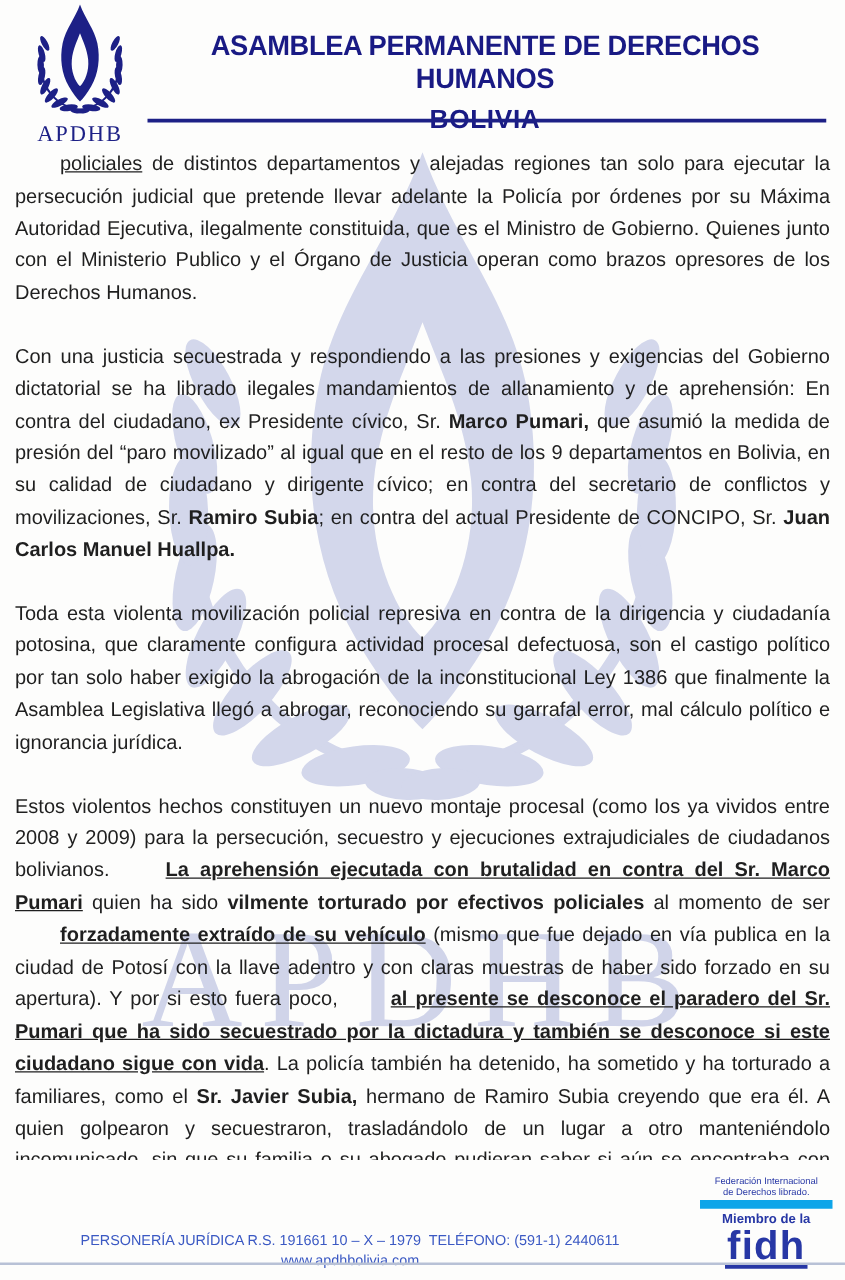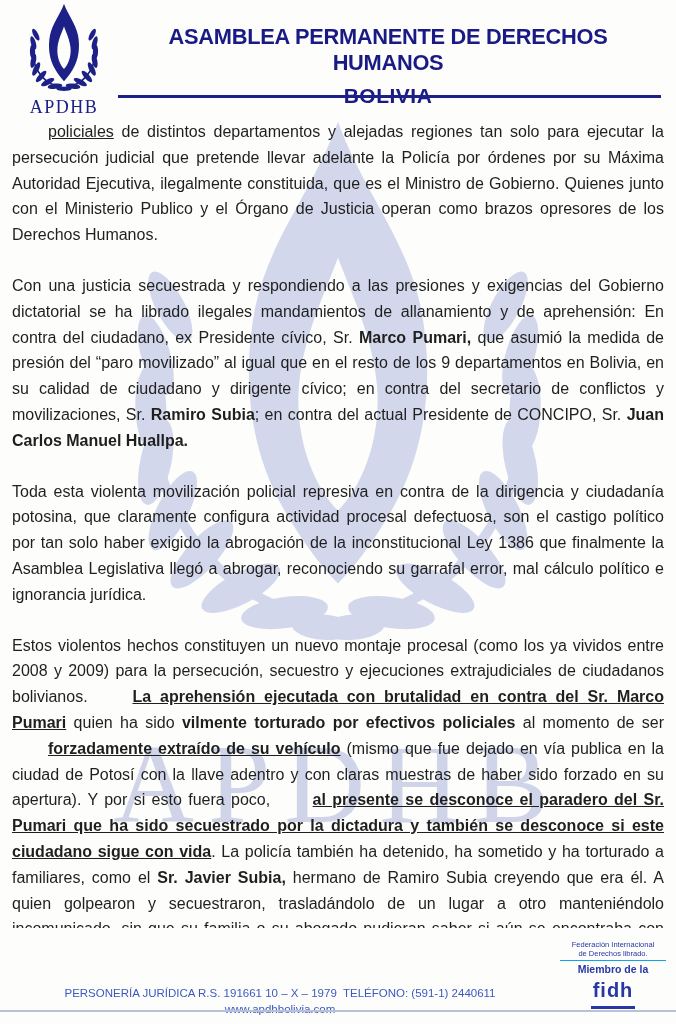--- a/index.html
+++ b/index.html
@@ -49,25 +49,25 @@
   .footer{position:absolute;left:0;top:928px;width:676px;height:96px;background:#fdfdfc;z-index:2;}
   .footer-contact{
     position:absolute;left:14px;top:27px;width:532px;
     text-align:center;
     font-size:11.5px;line-height:15.5px;
     color:#3b59c3;
     white-space:pre-wrap;
   }
   .fidh-block{position:absolute;right:10px;top:12px;width:106px;text-align:center;color:#2737a5;}
   .fidh-small{font-size:7.5px;line-height:9px;}
-  .fidh-underline{border-bottom:1px solid #0ea5e9;padding-bottom:2px;margin-bottom:2px;}
+  .fidh-underline{border-bottom:7px solid #0ea5e9;padding-bottom:2px;margin-bottom:2px;}
   .fidh-member{font-size:10.5px;font-weight:bold;margin-top:2px;}
   .fidh-logo{
     display:inline-block;
-    font-size:20px;font-weight:bold;line-height:30px;
+    font-size:32px;font-weight:bold;line-height:30px;
     letter-spacing:1px;
     border-bottom:3px solid #2737a5;
     padding:0 2px 1px 2px;
     font-family:"Liberation Sans", sans-serif;
   }
   .footer-rule{position:absolute;left:0;top:82px;width:676px;height:2px;background:#b8c1d6;}
   .defs-holder{position:absolute;width:0;height:0;overflow:hidden;}
 </style>
 </head>
 <body>

